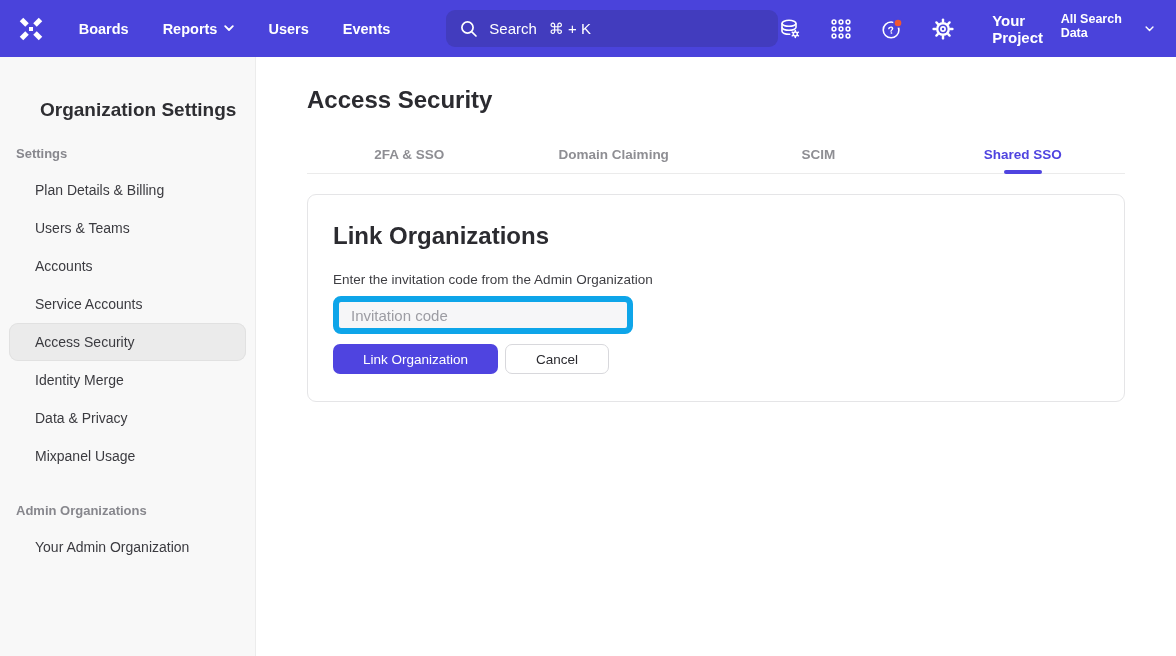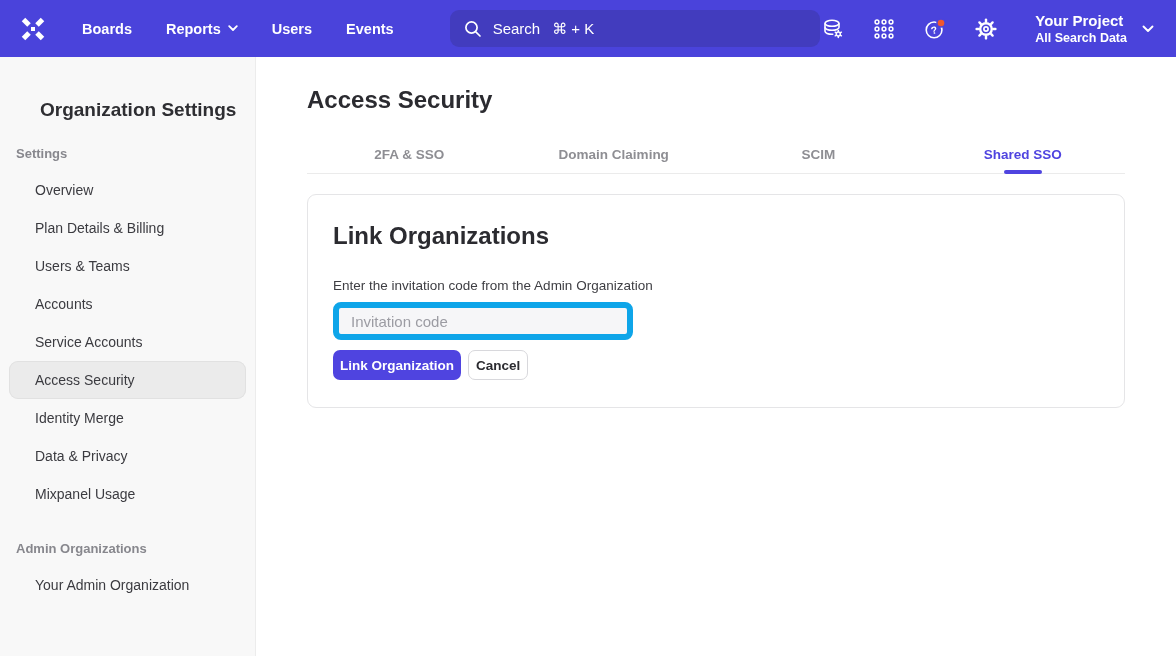--- a/index.html
+++ b/index.html
@@ -40,21 +40,21 @@
     display: flex;
     align-items: center;
     padding: 0 13px;
     cursor: text;
   }
   .searchbar .search-text { font-size: 15px; color: #ffffff; margin-left: 10px; }
   .searchbar .search-shortcut { font-size: 15px; color: #ffffff; margin-left: 12px; }
   .nav-right { margin-left: auto; display: flex; align-items: center; gap: 27px; }
   .nav-icon { width: 24px; height: 24px; position: relative; cursor: pointer; display: flex; align-items: center; justify-content: center; }
   .project-switcher { display: flex; align-items: center; margin-left: 10px; cursor: pointer; }
-  .project-texts { display: flex; flex-direction: column; gap: 2px; }
+  .project-texts { display: flex; flex-direction: row; gap: 2px; }
   .project-name { font-size: 15px; font-weight: 700; line-height: 17px; }
   .project-scope { font-size: 12.5px; font-weight: 700; line-height: 14px; }
   .project-chevron { margin-left: 15px; }
 
   
   .content { display: flex; height: 646px; }
 
   
   .sidebar {
     width: 256px;
@@ -136,43 +136,43 @@
   }
 
   .card {
     margin-top: 20px;
     border: 1px solid #e5e5e7;
     border-radius: 9px;
     background: #ffffff;
     padding: 27px 25px;
   }
   .card-title { font-size: 24px; font-weight: 700; color: #2b2b30; line-height: 28px; }
-  .field-label { margin-top: 27px; font-size: 13.5px; color: #3e3e43; line-height: 17px; }
+  .field-label { margin-top: 21px; font-size: 13.5px; color: #3e3e43; line-height: 17px; }
   .invite-input {
     margin-top: 8px;
     width: 300px;
     height: 38px;
     background: #f6f6f8;
     border: 6px solid #0ea5e9;
     border-radius: 8px;
     padding: 0 12px;
     font-size: 15px;
     font-family: "Liberation Sans", sans-serif;
     color: #2b2b30;
     outline: none;
     display: block;
   }
   .invite-input::placeholder { color: #9c9ca3; }
   .btn-row { margin-top: 10px; display: flex; gap: 7px; }
   .btn {
     height: 30px;
-    padding: 0 7px;
+    padding: 0 30px;
     border-radius: 7px;
     font-size: 13.5px;
-    font-weight: 700;
+    font-weight: 400;
     font-family: "Liberation Sans", sans-serif;
     cursor: pointer;
     display: flex;
     align-items: center;
   }
   .btn-primary { background: #4f44e0; color: #ffffff; border: none; }
   .btn-secondary { background: #ffffff; color: #2b2b30; border: 1px solid #d8d8dc; }
 
   svg { display: block; }
 </style>
@@ -286,21 +286,20 @@
   </div>
 </header>
 
 <div class="content">
 
   <aside class="sidebar">
     <div class="sb-title">Organization Settings</div>
 
     <div class="sb-section-heading">Settings</div>
     <ul class="sb-list">
-      <li class="sb-item">Overview</li>
       <li class="sb-item">Plan Details &amp; Billing</li>
       <li class="sb-item">Users &amp; Teams</li>
       <li class="sb-item">Accounts</li>
       <li class="sb-item">Service Accounts</li>
       <li class="sb-item selected">Access Security</li>
       <li class="sb-item">Identity Merge</li>
       <li class="sb-item">Data &amp; Privacy</li>
       <li class="sb-item">Mixpanel Usage</li>
     </ul>
 

